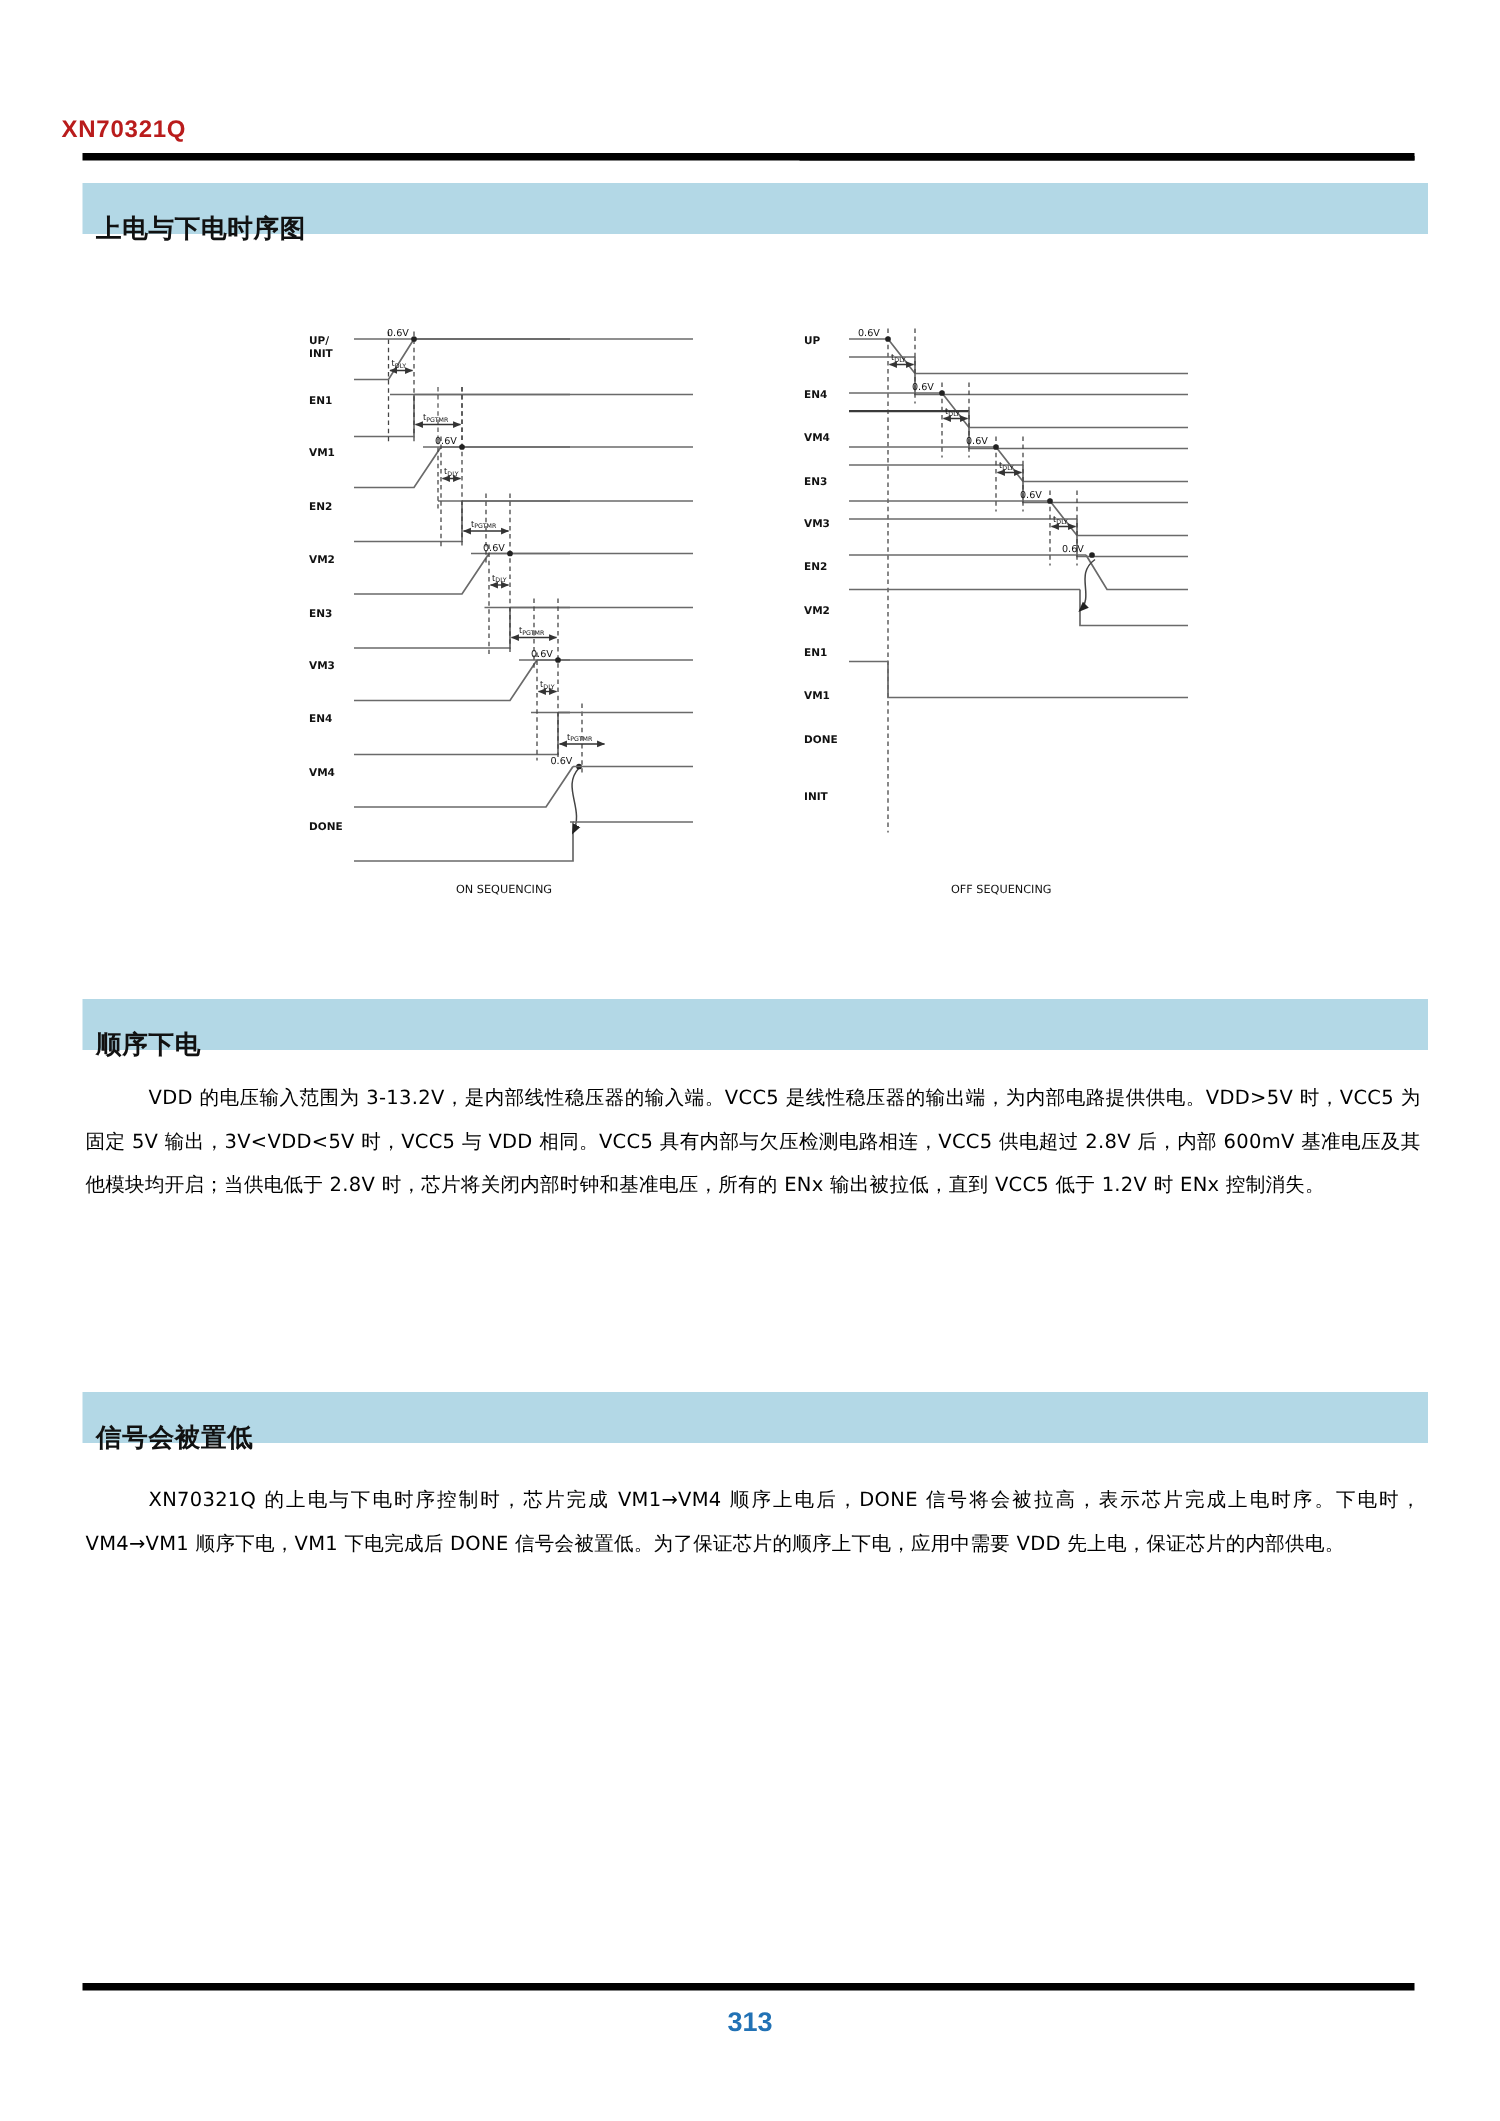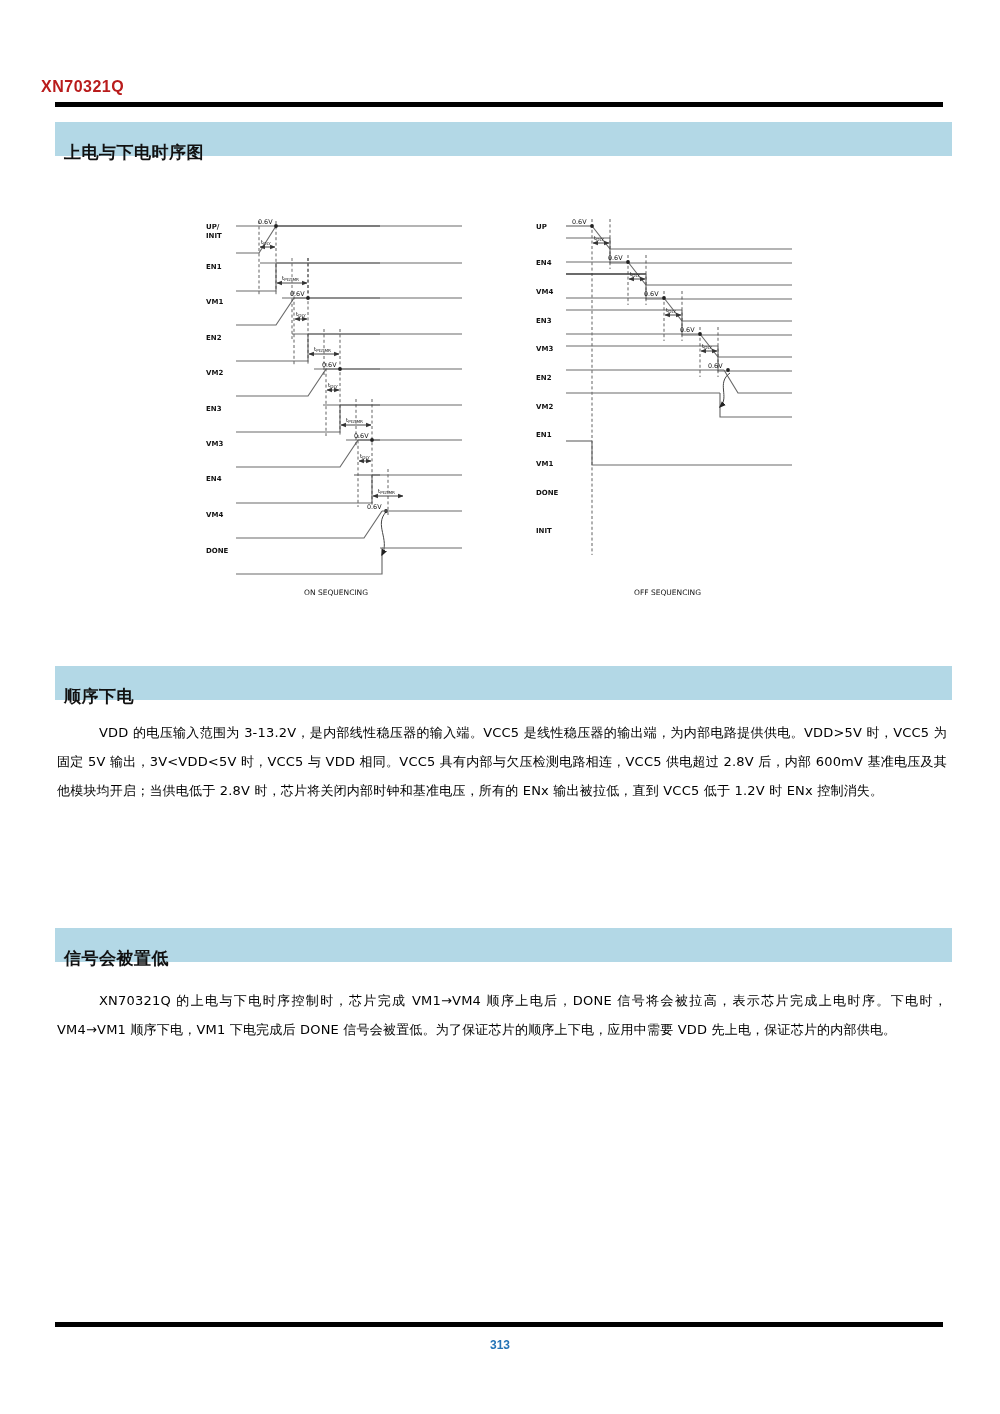--- a/index.html
+++ b/index.html
@@ -95,21 +95,21 @@
     width: 888px;
     height: 5px;
     background: #000000;
   }
   .page-number {
     position: absolute;
     left: 0;
     top: 1338px;
     width: 1000px;
     text-align: center;
-    font-size: 12px;
+    font-size: 18px;
     font-weight: bold;
     color: #2272b5;
   }
 
   
   .figure {
     position: absolute;
     left: 180px;
     top: 203px;
     width: 625px;

